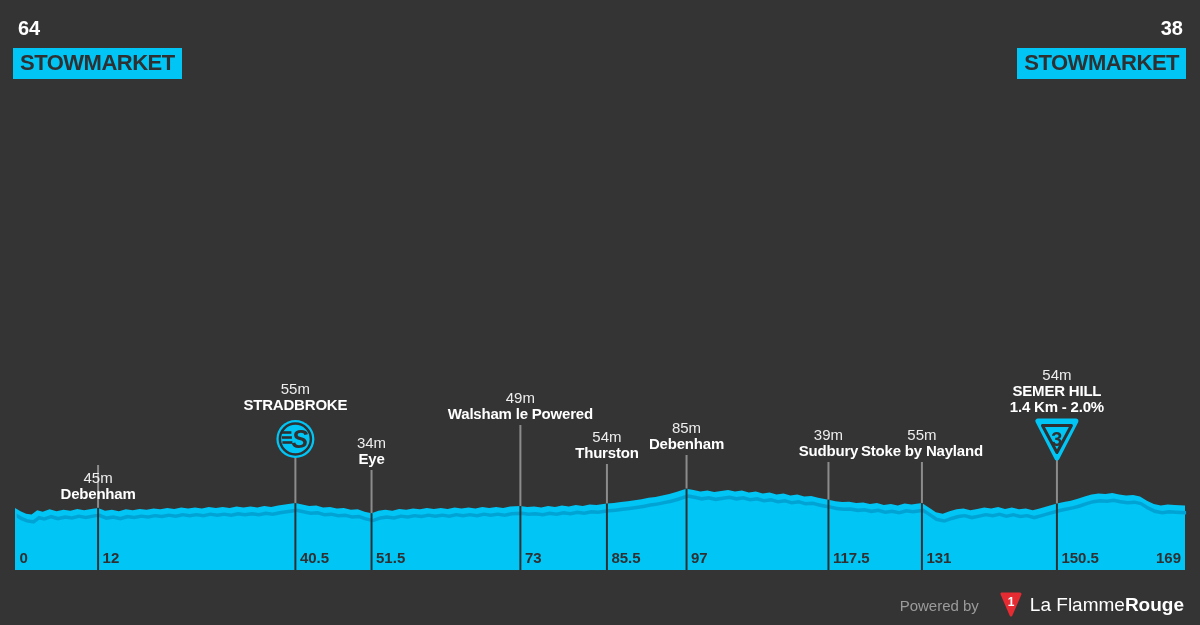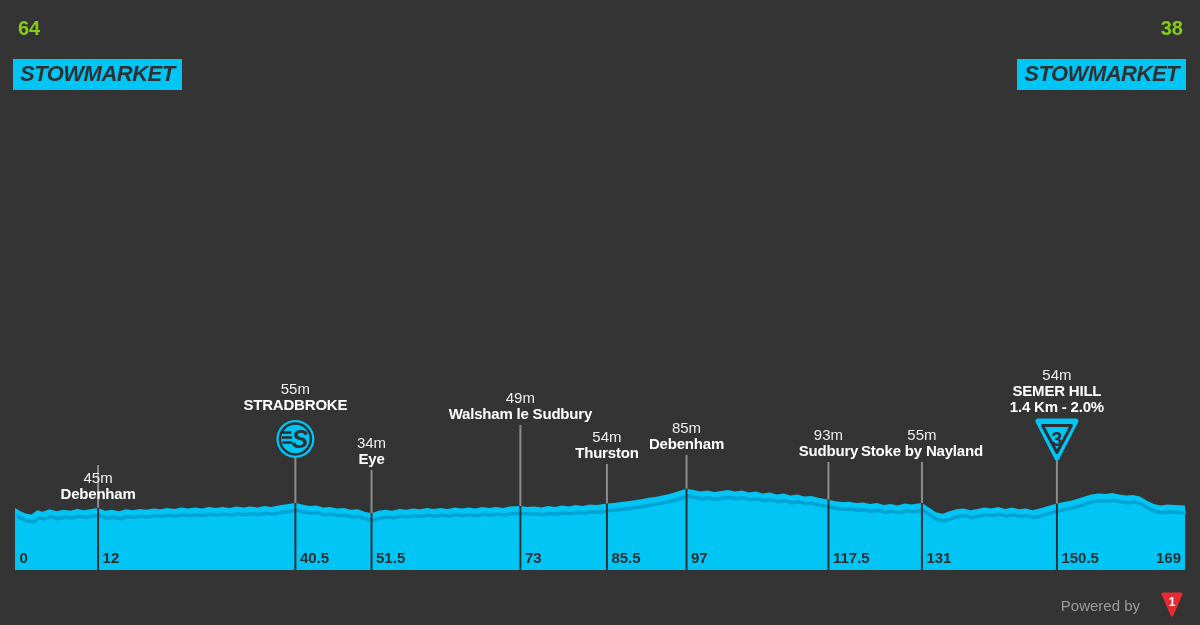--- a/index.html
+++ b/index.html
@@ -6,29 +6,28 @@
   body {
     width:1200px; height:625px;
     background:#343434;
     font-family:"Liberation Sans", sans-serif;
     position:relative; overflow:hidden;
   }
   
   .hdr { position:absolute; top:17px; }
   .hdr-left  { left:13px;  text-align:left; }
   .hdr-right { right:14px; text-align:right; }
-  .hdr-num { font-size:20px; font-weight:bold; color:#84cc16; letter-spacing:0; }
+  .hdr-num { font-size:20px; font-weight:bold; color:#ffffff; letter-spacing:0; }
   .hdr-left .hdr-num { padding-left:5px; }
   .hdr-right .hdr-num { padding-right:3px; }
   .hdr-title {
-    margin-top:19px; display:inline-block;
+    margin-top:8px; display:inline-block;
     background:#00c5f5; color:#2f3032;
     font-weight:bold; font-size:22px; letter-spacing:-0.5px;
     padding:2px 7px 3px 7px;
-    font-style:italic;
   }
   
   #chart { position:absolute; left:0; top:0; }
   text.tick { font-family:"Liberation Sans",sans-serif; font-weight:bold; font-size:15px; fill:#2f3032; }
   text.icon-glyph { font-family:"Liberation Sans",sans-serif; }
   
   #wp-labels { position:absolute; left:0; top:0; width:1200px; height:625px; pointer-events:none; }
   .wp { position:absolute; transform:translateX(-50%); text-align:center; white-space:nowrap; line-height:16px; }
   .wp-elev   { display:block; color:#ededed; font-size:15px; font-weight:400; }
   .wp-name   { display:block; color:#ffffff; font-size:15px; font-weight:bold; letter-spacing:-0.2px; }
@@ -102,32 +101,32 @@
     <div class="wp" style="left: 295.385px; top: 381px;">
       <span class="wp-elev">55m</span>
       <span class="wp-name">STRADBROKE</span>
     </div>
     <div class="wp" style="left: 371.538px; top: 435px;">
       <span class="wp-elev">34m</span>
       <span class="wp-name">Eye</span>
     </div>
     <div class="wp" style="left: 520.385px; top: 390px;">
       <span class="wp-elev">49m</span>
-      <span class="wp-name">Walsham le Sudbury</span>
+      <span class="wp-name">Walsham le Powered</span>
     </div>
     <div class="wp" style="left: 606.923px; top: 429px;">
       <span class="wp-elev">54m</span>
       <span class="wp-name">Thurston</span>
     </div>
     <div class="wp" style="left: 686.538px; top: 420px;">
       <span class="wp-elev">85m</span>
       <span class="wp-name">Debenham</span>
     </div>
     <div class="wp" style="left: 828.462px; top: 427px;">
-      <span class="wp-elev">93m</span>
+      <span class="wp-elev">39m</span>
       <span class="wp-name">Sudbury</span>
     </div>
     <div class="wp" style="left: 921.923px; top: 427px;">
       <span class="wp-elev">55m</span>
       <span class="wp-name">Stoke by Nayland</span>
     </div>
     <div class="wp" style="left: 1056.92px; top: 367px;">
       <span class="wp-elev">54m</span>
       <span class="wp-name">SEMER HILL</span>
       <span class="wp-detail">1.4 Km - 2.0%</span>
@@ -143,14 +142,17 @@
   <div class="hdr-title">STOWMARKET</div>
 </div>
 
 <div class="footer">
   <span class="powered">Powered by</span>
   <span class="brand">
     <svg width="24" height="26" viewBox="0 0 24 26">
       <path d="M3,2 L21,2 L12,23 Z" fill="#e62b33" stroke="#e62b33" stroke-width="3" stroke-linejoin="round"></path>
       <text x="12" y="13.5" text-anchor="middle" font-size="12" font-weight="bold" fill="#ffffff" font-family="&quot;Liberation Sans&quot;,sans-serif">1</text>
     </svg>
+    <span>
+      <span class="brand-reg">La Flamme</span><span class="brand-bold">Rouge</span>
+    </span>
   </span>
 </div>
 
 </body></html>

